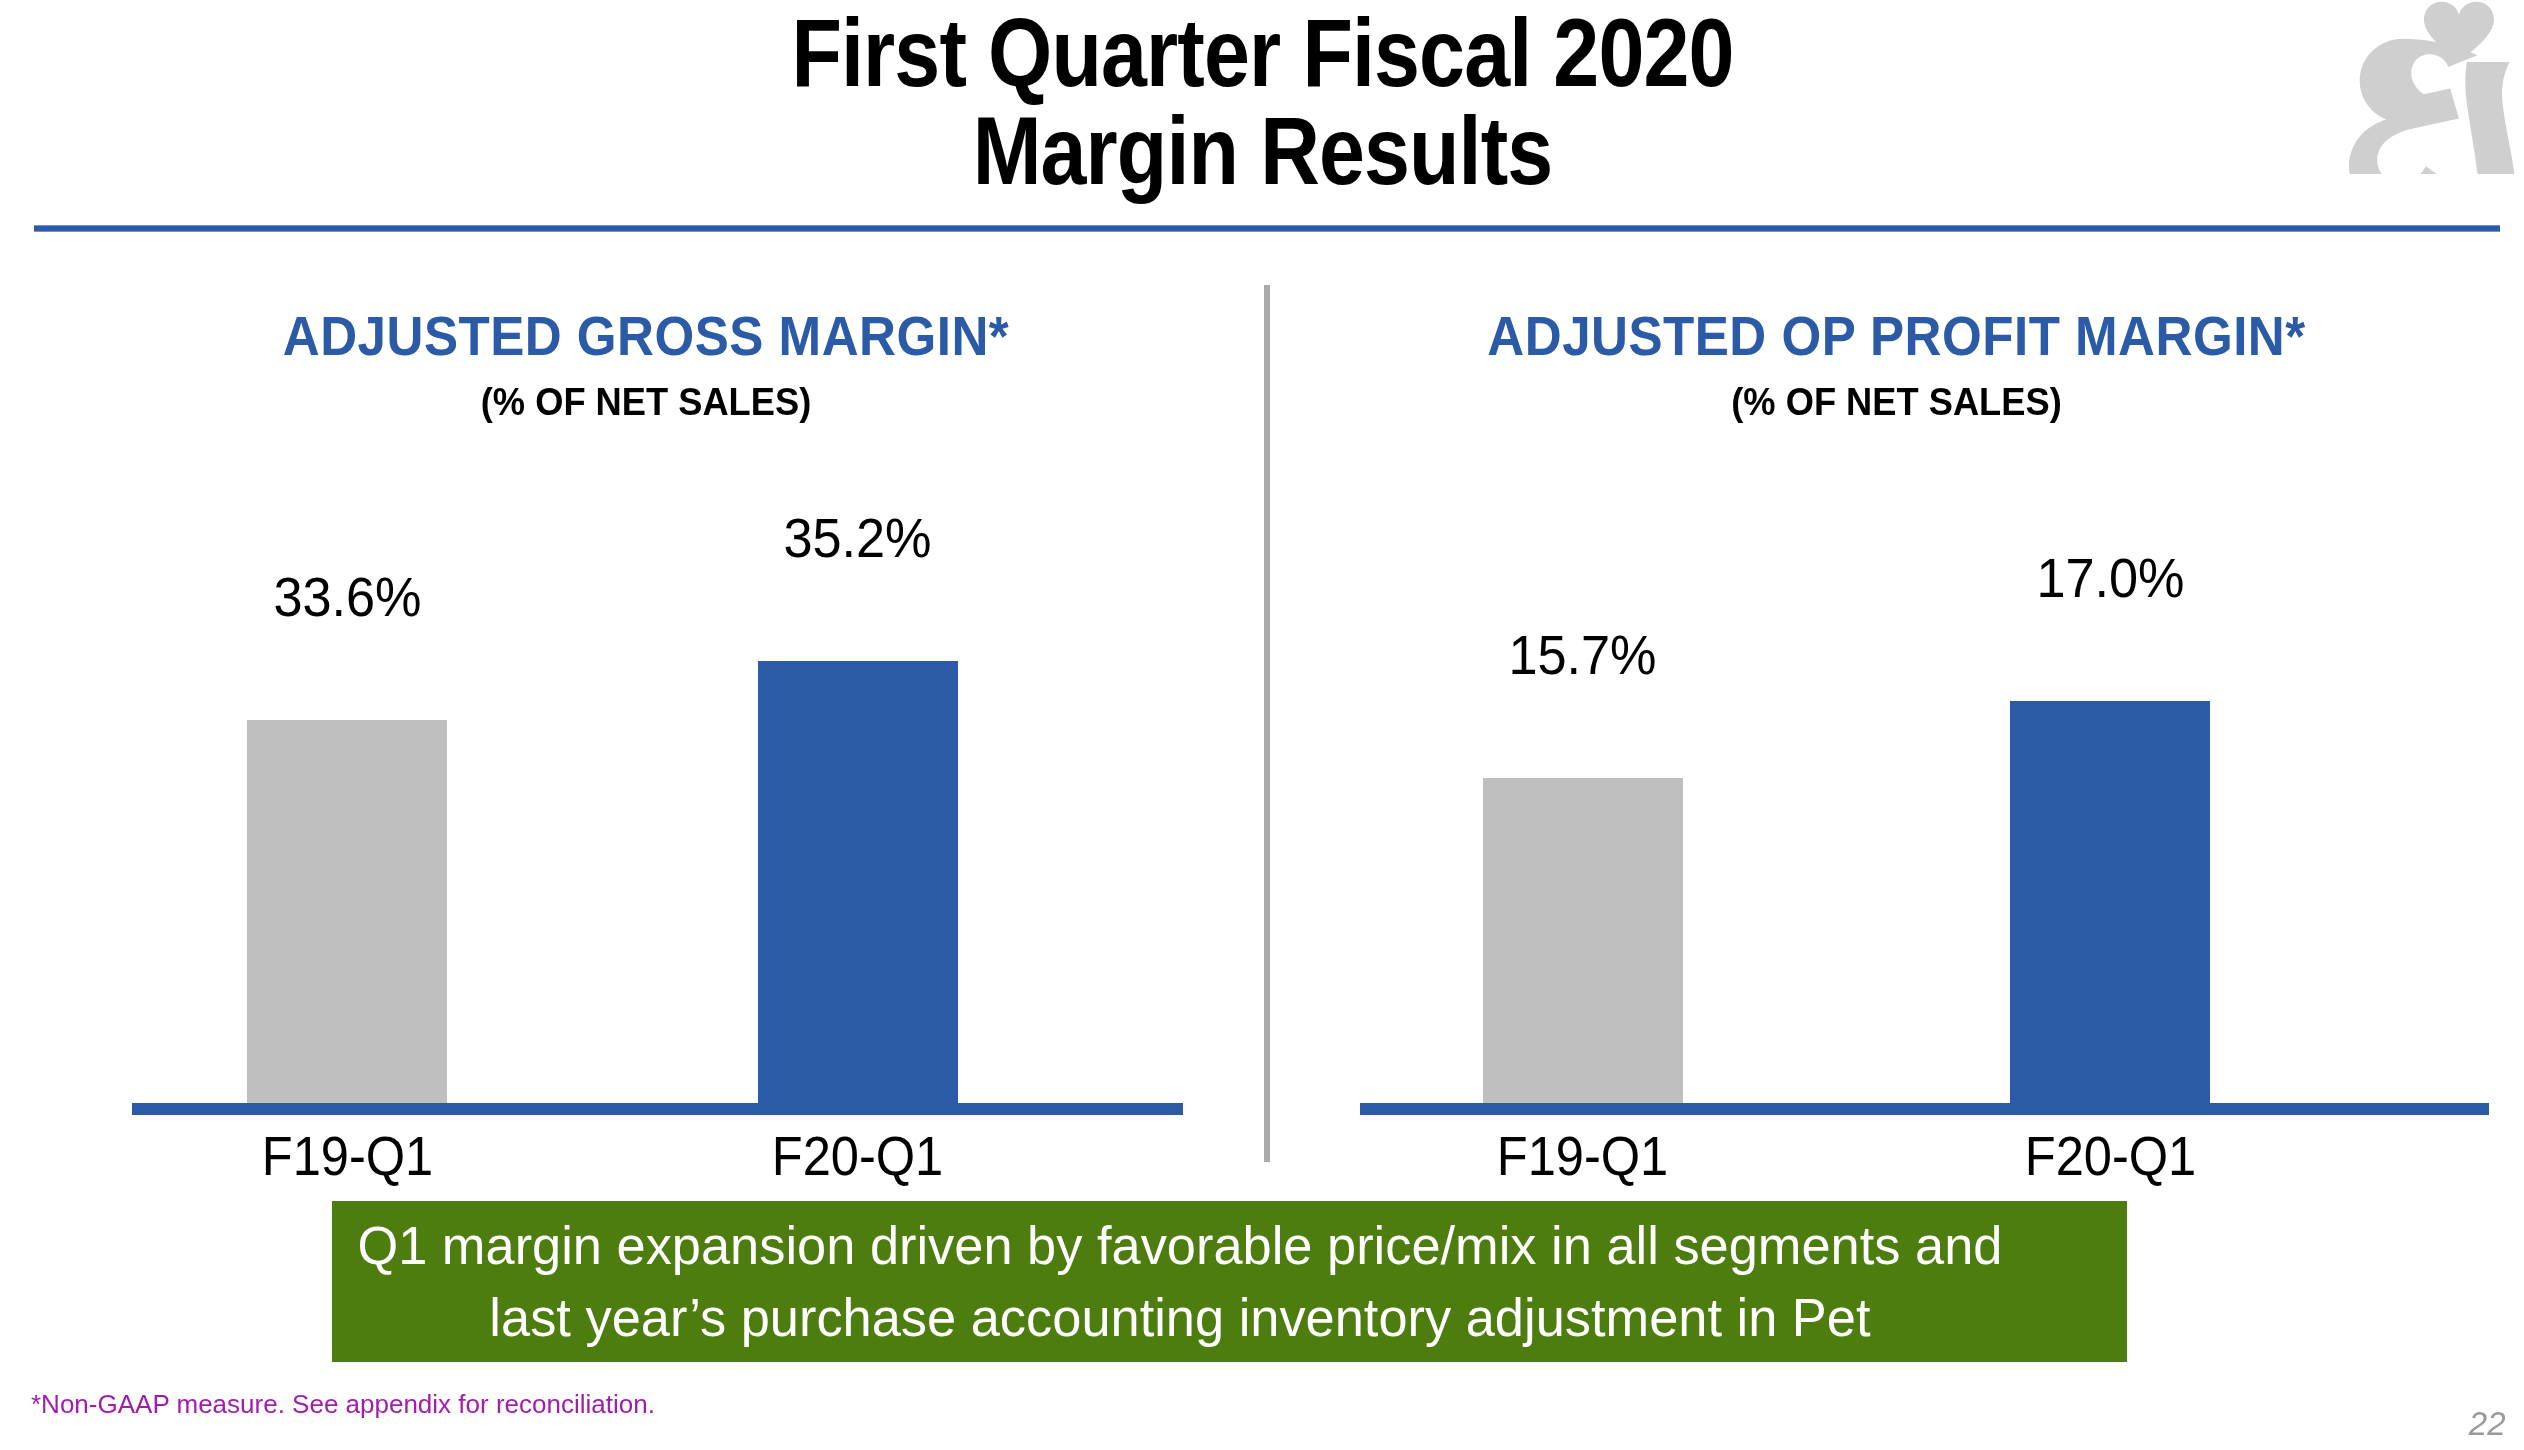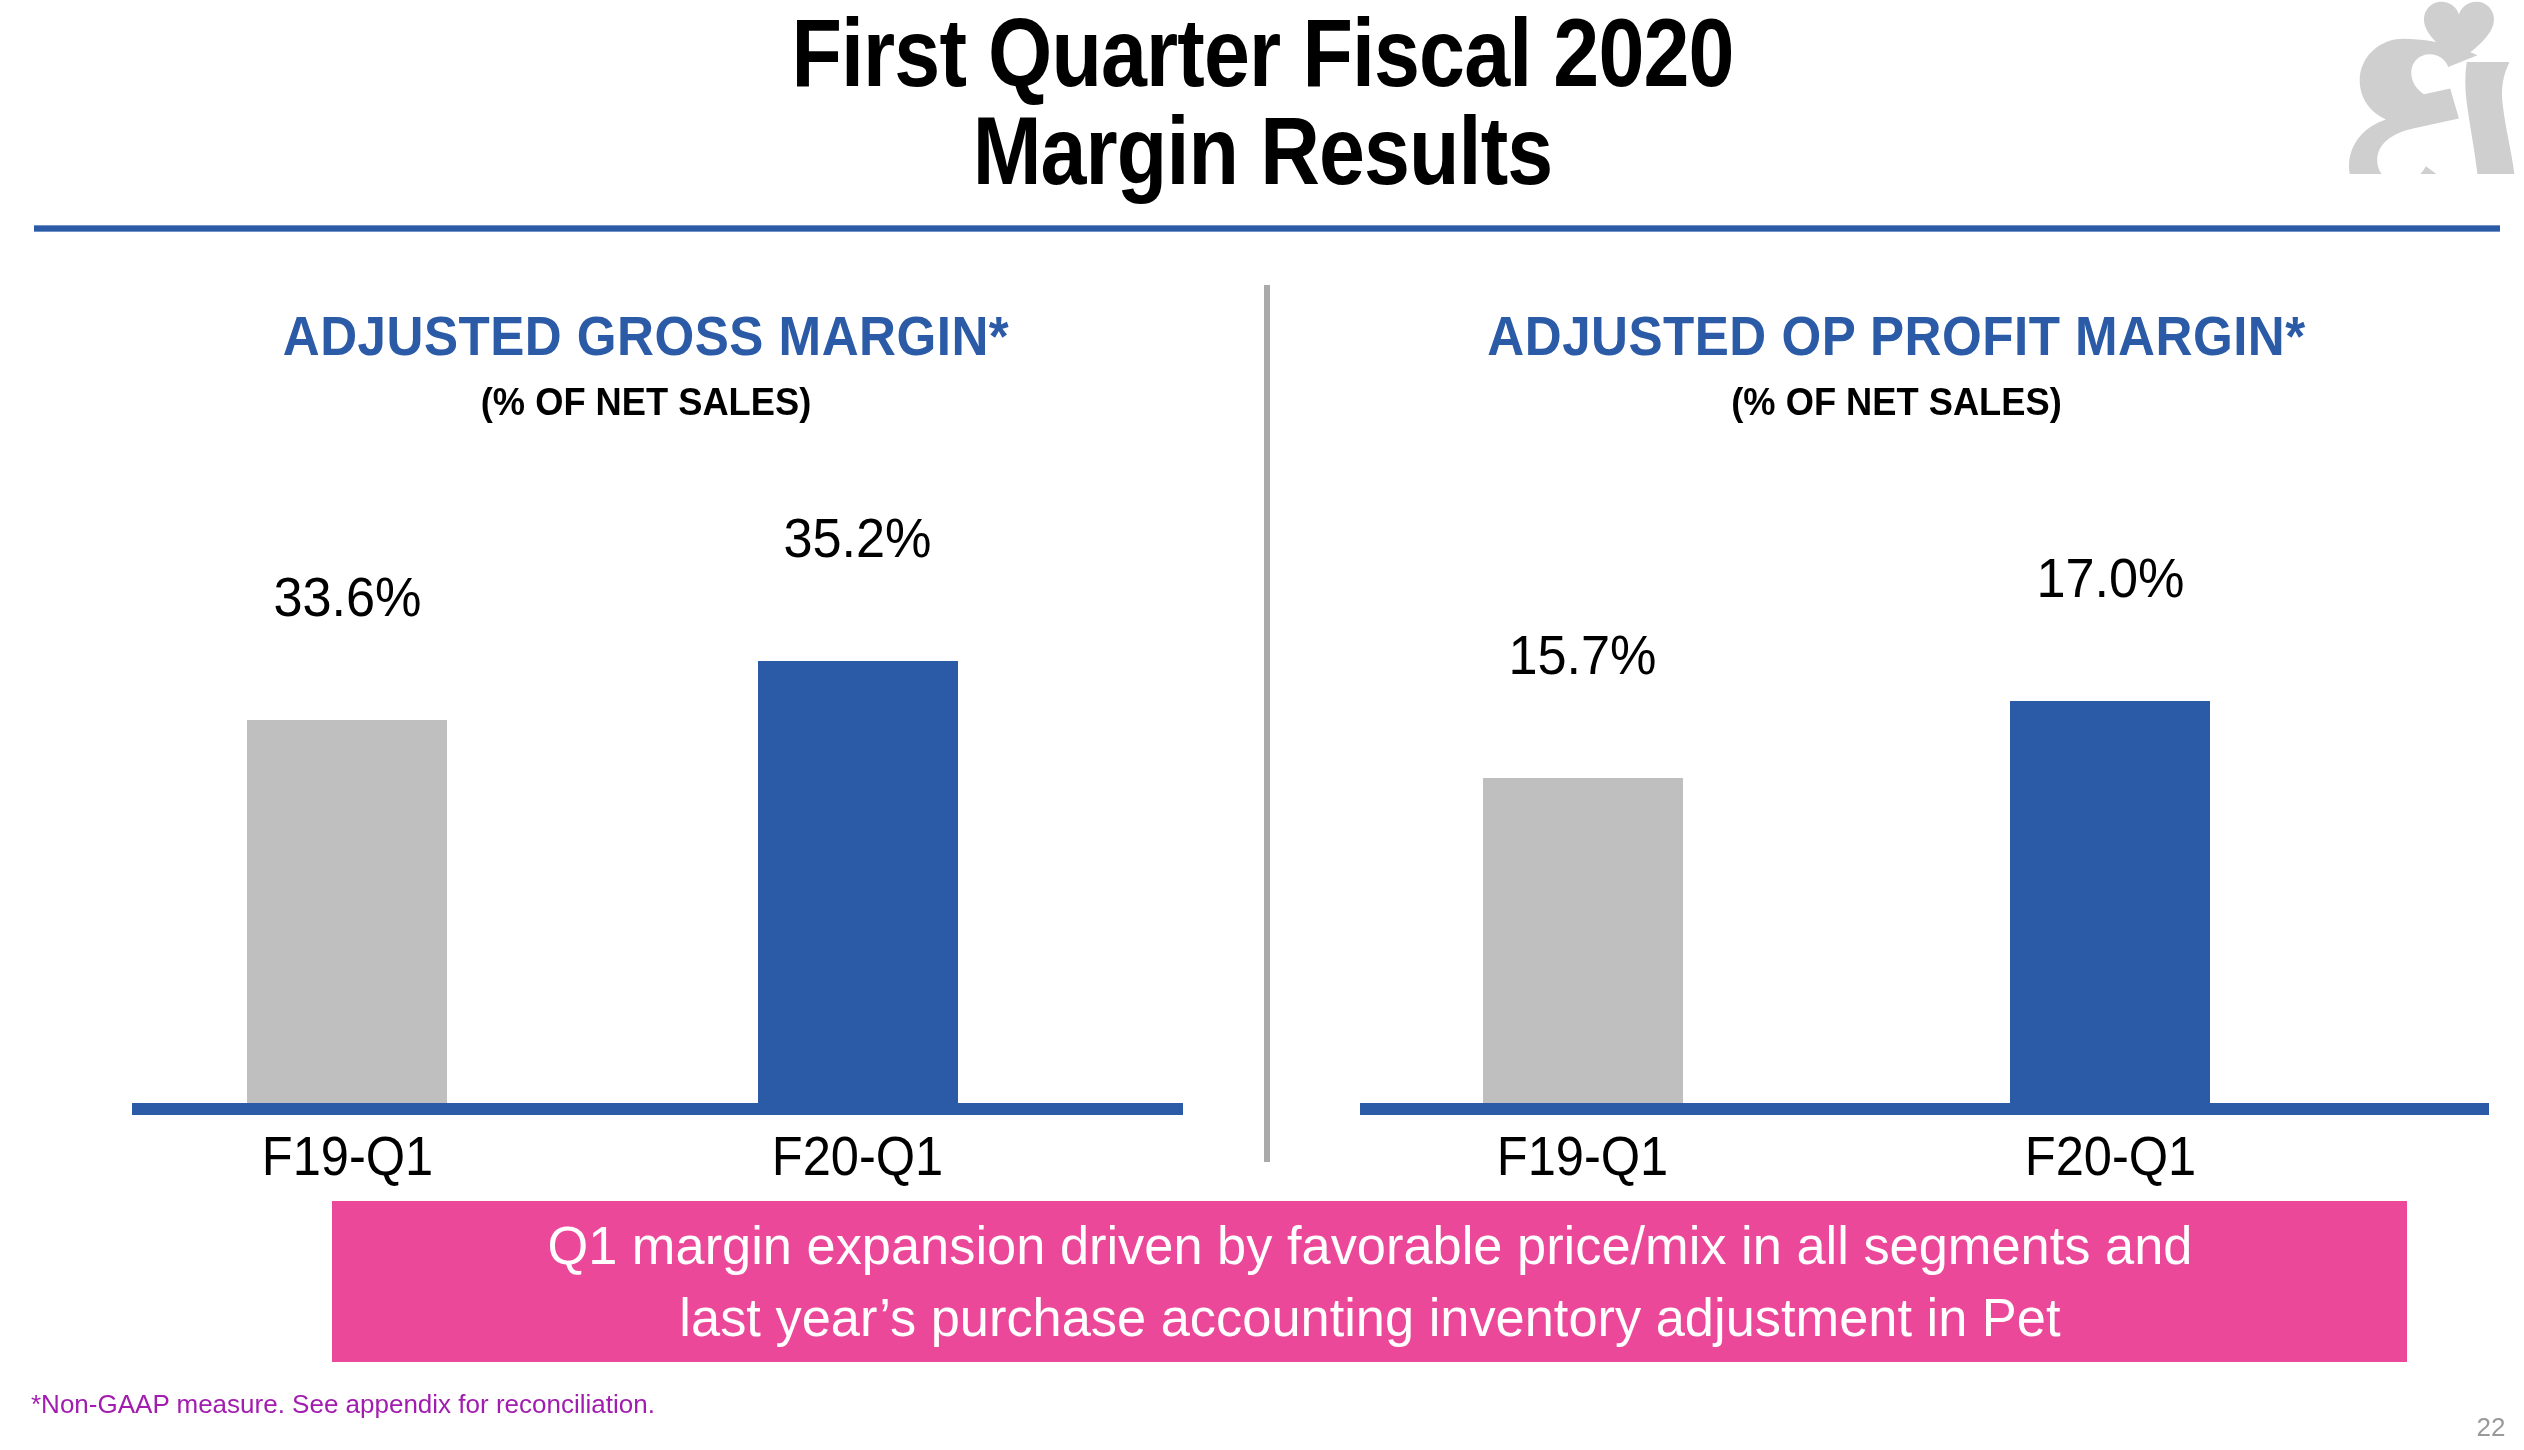--- a/index.html
+++ b/index.html
@@ -142,26 +142,26 @@
     color: #000000;
     white-space: nowrap;
     transform: scaleX(0.92);
   }
 
   
   .callout {
     position: absolute;
     left: 332px;
     top: 1201px;
-    width: 2075px;
+    width: 1795px;
     height: 161px;
-    background: #ec4899;
+    background: #4d7c0f;
     display: flex;
     align-items: center;
-    justify-content: center;
+    justify-content: flex-start;
     box-sizing: border-box;
   }
   .callout-text {
     color: #ffffff;
     font-family: "Liberation Sans Narrow", "Liberation Sans", sans-serif;
     font-size: 54px;
     line-height: 1.33;
     text-align: center;
     font-weight: normal;
     transform: scaleX(0.97);
@@ -175,22 +175,23 @@
     font-family: "Liberation Sans Narrow", "Liberation Sans", sans-serif;
     font-size: 26px;
     color: #a21caf;
     white-space: nowrap;
   }
   .page-number {
     position: absolute;
     right: 19.5px;
     bottom: 7.8px;
     font-family: "Liberation Sans", sans-serif;
-    font-size: 26px;
+    font-size: 33px;
     color: #9a9a9a;
+    font-style: italic;
   }
 </style>
 </head>
 <body>
 
 <div id="slide">
 
   <div class="title-block">
     <div class="title-line">First Quarter Fiscal 2020</div>
     <div class="title-line">Margin Results</div>

